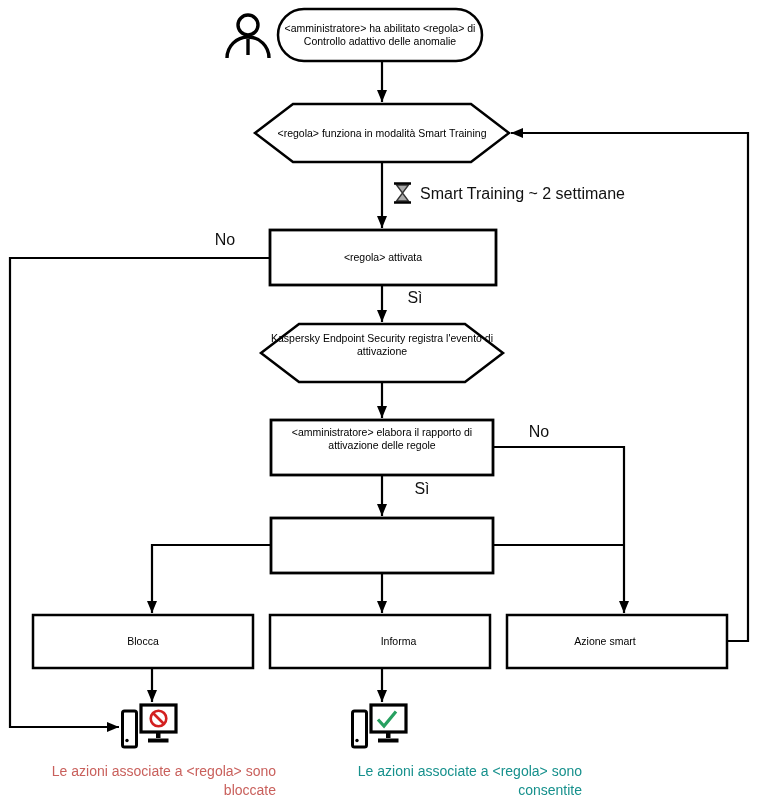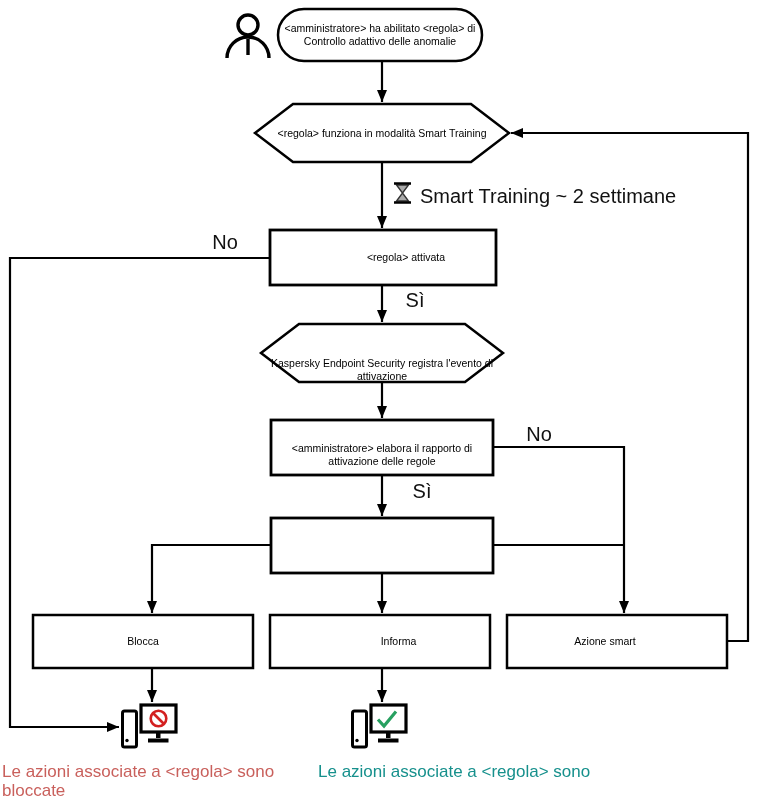--- a/index.html
+++ b/index.html
@@ -8,22 +8,22 @@
     font-family:"Liberation Sans",sans-serif;overflow:hidden;
   }
   svg.layer{position:absolute;left:0;top:0;}
   .shape{fill:#ffffff;stroke:#000000;}
   .edge{fill:none;stroke:#000000;stroke-width:2.2;}
   .node{
     position:absolute;display:flex;flex-direction:column;justify-content:center;
     align-items:center;text-align:center;font-size:10.5px;line-height:13px;color:#000;
   }
   .node span{white-space:nowrap;display:block;}
-  .lbl{position:absolute;font-size:20px;color:#111;text-align:center;white-space:nowrap;}
-  .outcome{position:absolute;text-align:left;font-size:17px;line-height:19px;}
+  .lbl{position:absolute;font-size:16px;color:#111;text-align:center;white-space:nowrap;}
+  .outcome{position:absolute;text-align:right;font-size:14px;line-height:19px;}
   .outcome span{display:block;white-space:nowrap;}
   .outcome.blocked{color:var(--blocked_text,#c9605c);}
   .outcome.allowed{color:var(--allowed_text,#16908c);}
   .badge-prohibit{stroke:var(--prohibit,#d32020);}
   .badge-check{stroke:var(--check,#27a060);}
 </style>
 </head>
 <body>
 
 <div class="canvas">
@@ -104,33 +104,33 @@
     <span>&lt;amministratore&gt; ha abilitato &lt;regola&gt; di</span>
     <span>Controllo adattivo delle anomalie</span>
   </div>
 
   <div class="node" style="left:262px;top:104px;width:240px;height:58px;">
     <span>&lt;regola&gt; funziona in modalità Smart Training</span>
   </div>
 
   <div class="lbl" style="left:420px;top:185px;">Smart Training ~ 2 settimane</div>
 
-  <div class="node" style="left:270px;top:230px;width:226px;height:55px;margin-left:23px;">
+  <div class="node" style="left:270px;top:230px;width:226px;height:55px;">
     <span>&lt;regola&gt; attivata</span>
   </div>
 
   <div class="lbl" style="left:203px;top:231px;width:44px;">No</div>
   <div class="lbl" style="left:395px;top:289px;width:40px;">Sì</div>
 
-  <div class="node" style="left:272px;top:341px;width:220px;height:58px;">
+  <div class="node" style="left:272px;top:316px;width:220px;height:58px;">
     <span>Kaspersky Endpoint Security registra l'evento di</span>
     <span>attivazione</span>
   </div>
 
-  <div class="node" style="left:271px;top:436px;width:222px;height:37px;">
+  <div class="node" style="left:271px;top:420px;width:222px;height:37px;">
     <span>&lt;amministratore&gt; elabora il rapporto di</span>
     <span>attivazione delle regole</span>
   </div>
 
   <div class="lbl" style="left:517px;top:423px;width:44px;">No</div>
   <div class="lbl" style="left:400px;top:480px;width:44px;">Sì</div>
 
 
   <div class="node" style="left:33px;top:615px;width:220px;height:53px;border-radius:21px;">
     <span>Blocca</span>
@@ -141,15 +141,16 @@
   <div class="node" style="left:507px;top:615px;width:196px;height:53px;">
     <span>Azione smart</span>
   </div>
 
   <div class="outcome blocked" style="left:2px;top:762px;width:274px;">
     <span>Le azioni associate a &lt;regola&gt; sono</span>
     <span>bloccate</span>
   </div>
   <div class="outcome allowed" style="left:318px;top:762px;width:264px;">
     <span>Le azioni associate a &lt;regola&gt; sono</span>
+    <span>consentite</span>
   </div>
 
 </div>
 
 </body></html>

